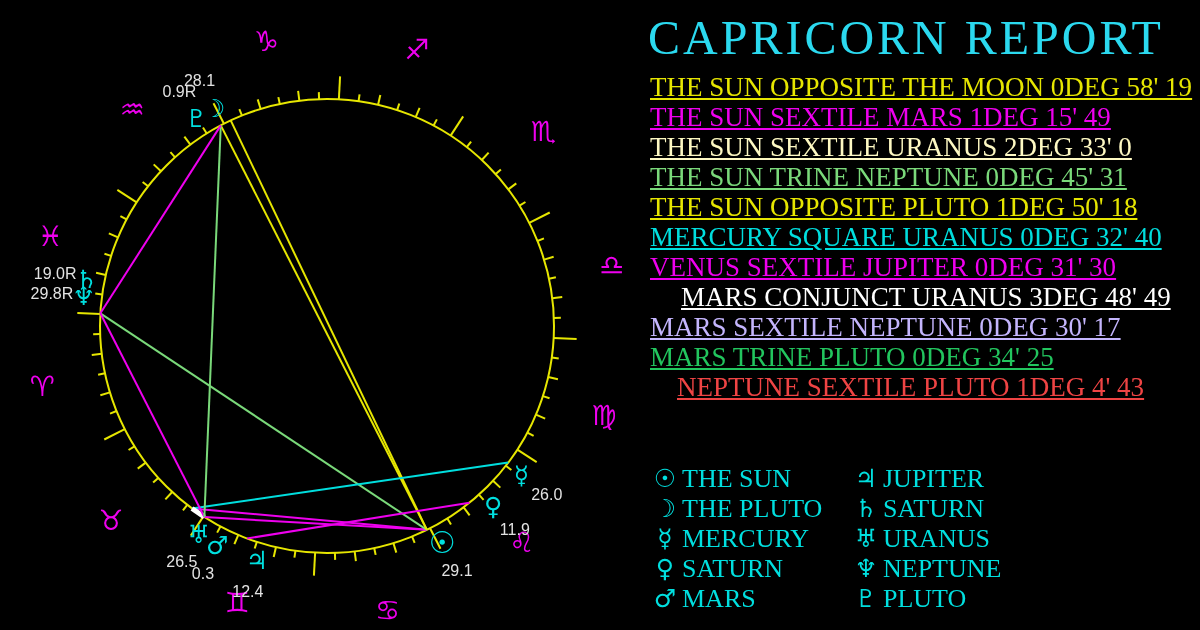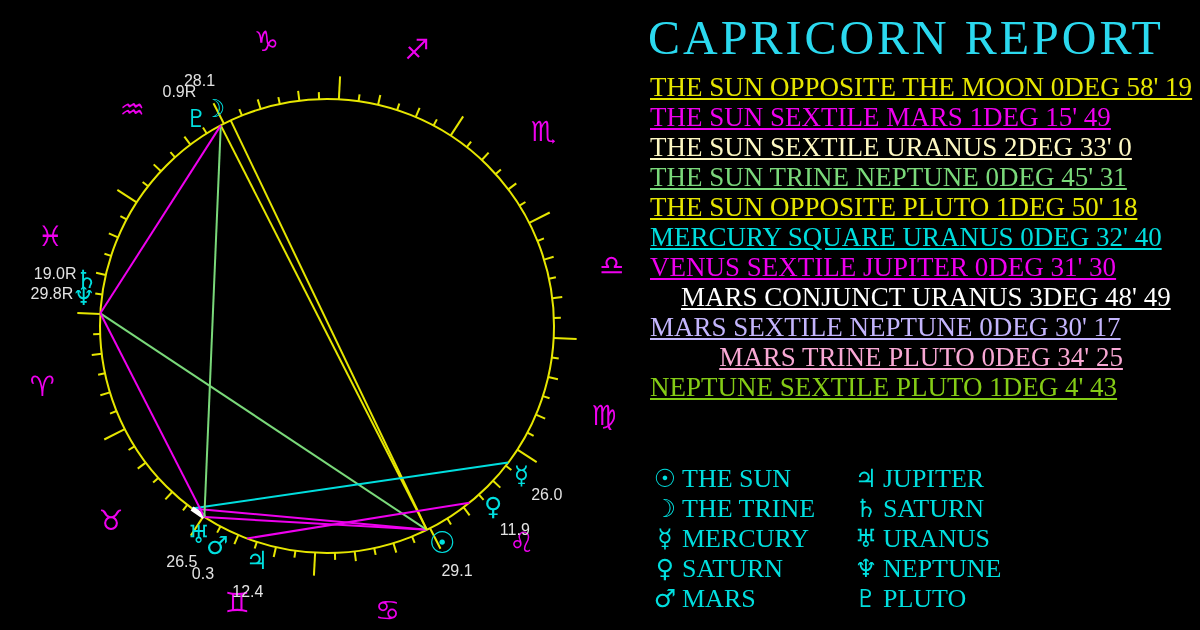--- a/index.html
+++ b/index.html
@@ -146,33 +146,33 @@
   <div class="aspects" id="aspect-list">
       <div class="aspect-line" style="color: rgb(230, 230, 0);">THE SUN OPPOSITE THE MOON 0DEG 58' 19</div>
       <div class="aspect-line" style="color: rgb(238, 0, 238);">THE SUN SEXTILE MARS 1DEG 15' 49</div>
       <div class="aspect-line" style="color: #fef9c3;">THE SUN SEXTILE URANUS 2DEG 33' 0</div>
       <div class="aspect-line" style="color: rgb(122, 217, 122);">THE SUN TRINE NEPTUNE 0DEG 45' 31</div>
       <div class="aspect-line" style="color: rgb(230, 230, 0);">THE SUN OPPOSITE PLUTO 1DEG 50' 18</div>
       <div class="aspect-line" style="color: rgb(0, 222, 222);">MERCURY SQUARE URANUS 0DEG 32' 40</div>
       <div class="aspect-line" style="color: rgb(238, 0, 238);">VENUS SEXTILE JUPITER 0DEG 31' 30</div>
       <div class="aspect-line" style="color: rgb(255, 255, 255); margin-left: 31px;">MARS CONJUNCT URANUS 3DEG 48' 49</div>
       <div class="aspect-line" style="color: #c4b5fd;">MARS SEXTILE NEPTUNE 0DEG 30' 17</div>
-      <div class="aspect-line" style="color: #f9a8d4; text-align: center;">MARS TRINE PLUTO 0DEG 34' 25</div>
-      <div class="aspect-line" style="color: #84cc16;">NEPTUNE SEXTILE PLUTO 1DEG 4' 43</div>
+      <div class="aspect-line" style="color: #22c55e;">MARS TRINE PLUTO 0DEG 34' 25</div>
+      <div class="aspect-line" style="color: #ef4444; margin-left: 27px;">NEPTUNE SEXTILE PLUTO 1DEG 4' 43</div>
     </div>
 
   <div class="legend" id="legend">
       <div class="legend-col c1">
         <div class="legend-row">
           <span class="legend-glyph">☉</span>
           <span class="legend-name">THE SUN</span>
         </div>
         <div class="legend-row">
           <span class="legend-glyph">☽</span>
-          <span class="legend-name">THE TRINE</span>
+          <span class="legend-name">THE PLUTO</span>
         </div>
         <div class="legend-row">
           <span class="legend-glyph">☿</span>
           <span class="legend-name">MERCURY</span>
         </div>
         <div class="legend-row">
           <span class="legend-glyph">♀</span>
           <span class="legend-name">SATURN</span>
         </div>
         <div class="legend-row">

